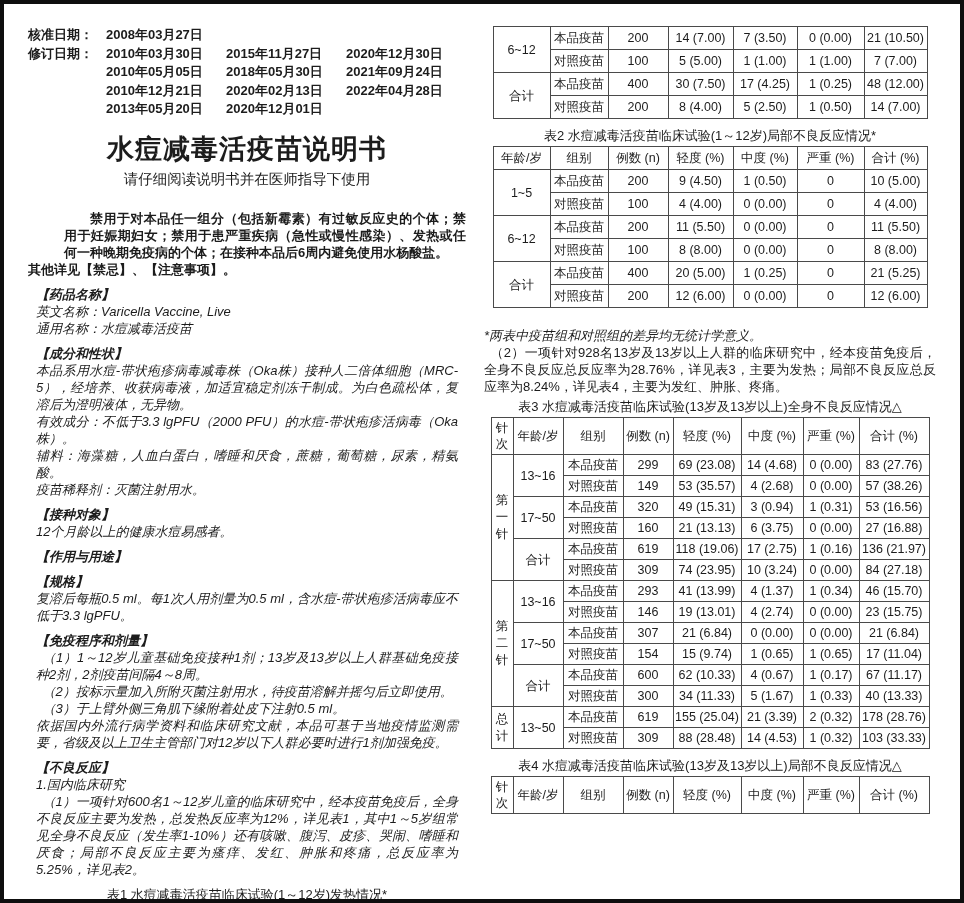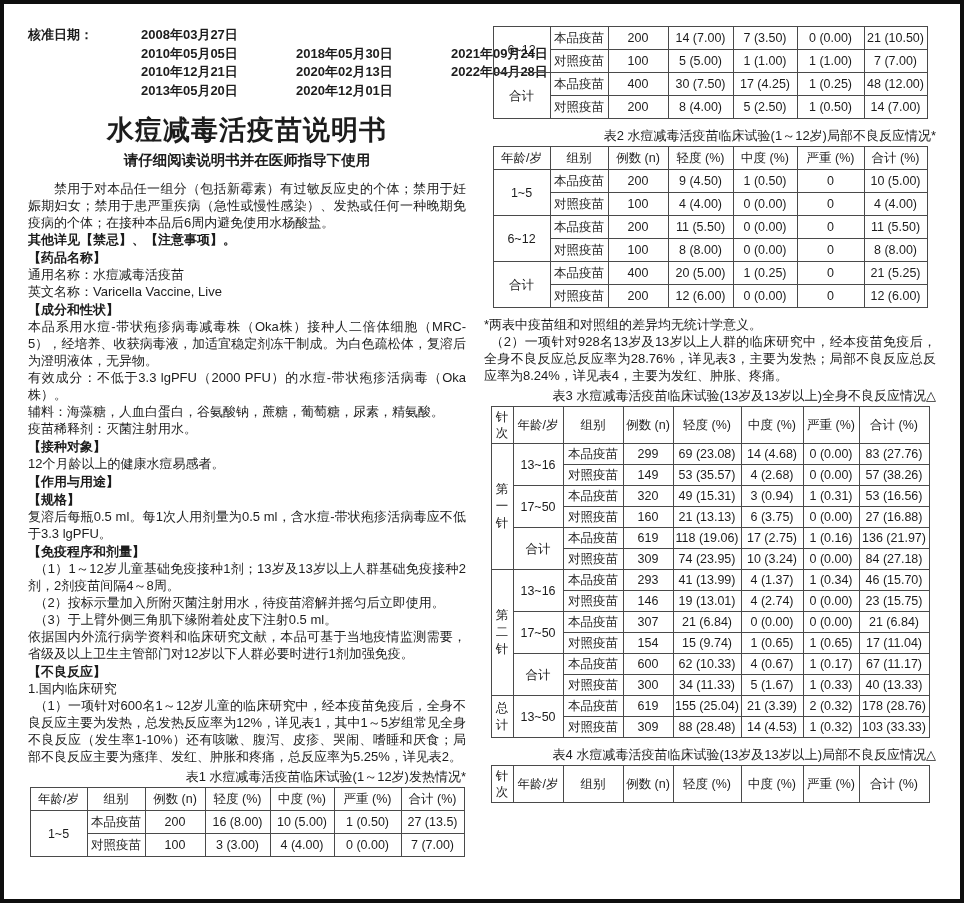--- a/index.html
+++ b/index.html
@@ -16,65 +16,71 @@
     font-family:"Liberation Sans","DejaVu Sans",sans-serif;
     color:#1c1c1c;
     font-size:13px;
     line-height:17px;
   }
   .col-left{width:438px;flex:0 0 438px;}
   .col-right{width:452px;flex:0 0 452px;padding-top:4px;}
 
   
   .dates{font-weight:bold;font-size:13px;line-height:18.5px;margin-top:6px;}
-  .date-row{display:flex;gap:35px;}
+  .date-row{display:flex;}
   .date-label{width:78px;flex:0 0 78px;}
   .date-val{width:120px;flex:0 0 120px;}
 
   
   .title{font-size:27px;line-height:32px;font-weight:bold;text-align:center;margin:14px 0 6px 0;letter-spacing:1px;}
-  .subtitle{font-size:14.5px;font-weight:bold;text-align:center;margin:0 0 11px 0;}
+  .subtitle{font-size:14.5px;font-weight:normal;text-align:center;margin:0 0 22px 0;}
 
   p{margin:0;text-align:justify;}
-  .warning{font-weight:normal;text-indent:2em;}
+  .warning{font-weight:bold;text-indent:2em;margin-left:36px;}
   .warning-see{font-weight:bold;}
   .sec-h{font-weight:bold;margin:1px 0 0 0;}
   .indent1{text-indent:0.5em;}
-  .sec{margin:0;}
+  .sec{margin:8px;font-style:italic;}
 
   
-  .tbl-caption{text-align:right;font-size:13px;margin:3px 0 2px 0;}
+  .tbl-caption{text-align:center;font-size:13px;margin:3px 0 2px 0;}
   table{border-collapse:collapse;table-layout:fixed;margin:2px auto 8px auto;}
   .t7{width:434px;}
   .t8{width:438px;}
   td,th{
     border:1.5px solid #4a4a4a;
     font-size:12.5px;
     font-weight:normal;
     text-align:center;
     vertical-align:middle;
     padding:3px 1px;
     line-height:16px;
     overflow:hidden;
   }
   .t8 td,.t8 th{padding:2px 1px;}
-  .note{margin-top:8px;}
+  .note{margin-top:19px;font-style:italic;}
   .vertcell{padding:2px 3px;line-height:17px;}
 </style>
 </head>
 <body>
 
 <div class="page">
 
   <div class="col-left">
 
     <div class="dates">
       <div class="date-row">
         <span class="date-label">核准日期：</span>
         <span class="date-val">2008年03月27日</span>
+      </div>
+      <div class="date-row">
+        <span class="date-label">修订日期：</span>
+        <span class="date-val">2010年03月30日</span>
+        <span class="date-val">2015年11月27日</span>
+        <span class="date-val">2020年12月30日</span>
       </div>
       <div class="date-row">
         <span class="date-label"></span>
         <span class="date-val">2010年05月05日</span>
         <span class="date-val">2018年05月30日</span>
         <span class="date-val">2021年09月24日</span>
       </div>
       <div class="date-row">
         <span class="date-label"></span>
         <span class="date-val">2010年12月21日</span>
@@ -90,29 +96,29 @@
     </div>
 
     <div class="title">水痘减毒活疫苗说明书</div>
     <div class="subtitle">请仔细阅读说明书并在医师指导下使用</div>
 
     <p class="warning">禁用于对本品任一组分（包括新霉素）有过敏反应史的个体；禁用于妊娠期妇女；禁用于患严重疾病（急性或慢性感染）、发热或任何一种晚期免疫病的个体；在接种本品后6周内避免使用水杨酸盐。</p>
     <p class="warning-see"><span>其他详见</span><span>【禁忌】</span><span>、</span><span>【注意事项】</span><span>。</span></p>
 
     <div class="sec">
       <div class="sec-h">【药品名称】</div>
+      <p>英文名称：Varicella Vaccine, Live</p>
       <p>通用名称：水痘减毒活疫苗</p>
-      <p>英文名称：Varicella Vaccine, Live</p>
     </div>
 
     <div class="sec">
       <div class="sec-h">【成分和性状】</div>
       <p>本品系用水痘-带状疱疹病毒减毒株（Oka株）接种人二倍体细胞（MRC-5），经培养、收获病毒液，加适宜稳定剂冻干制成。为白色疏松体，复溶后为澄明液体，无异物。</p>
       <p>有效成分：不低于3.3 lgPFU（2000 PFU）的水痘-带状疱疹活病毒（Oka株）。</p>
-      <p>辅料：海藻糖，人血白蛋白，谷氨酸钠，蔗糖，葡萄糖，尿素，精氨酸。</p>
+      <p>辅料：海藻糖，人血白蛋白，嗜睡和厌食，蔗糖，葡萄糖，尿素，精氨酸。</p>
       <p>疫苗稀释剂：灭菌注射用水。</p>
     </div>
 
     <div class="sec">
       <div class="sec-h">【接种对象】</div>
       <p>12个月龄以上的健康水痘易感者。</p>
     </div>
 
     <div class="sec">
       <div class="sec-h">【作用与用途】</div>

